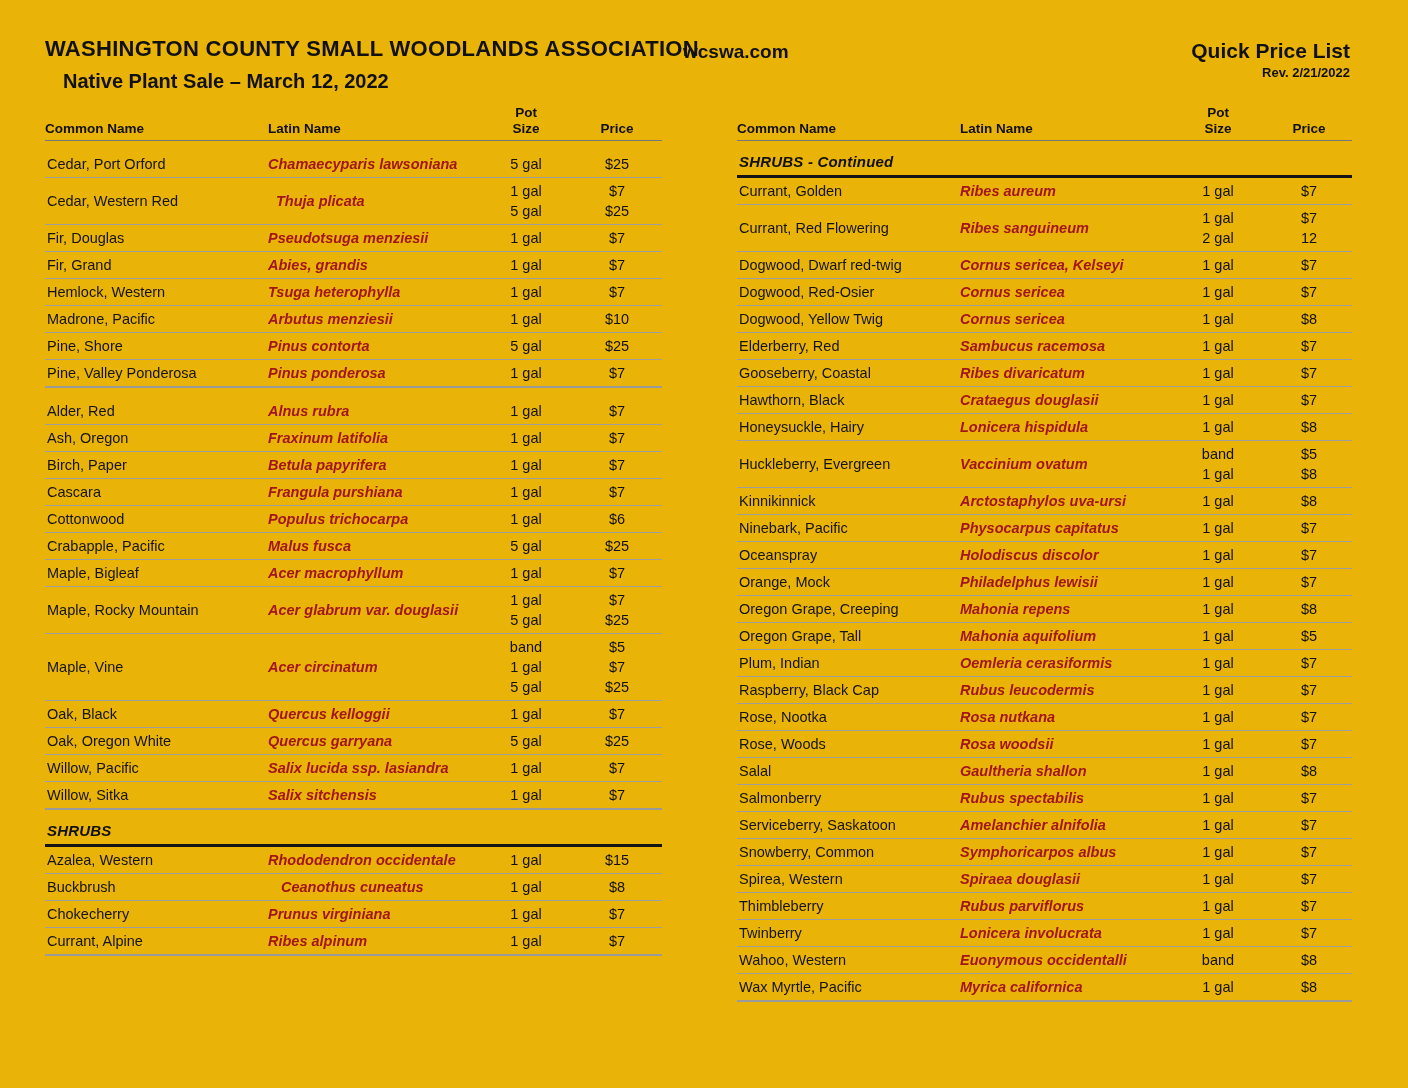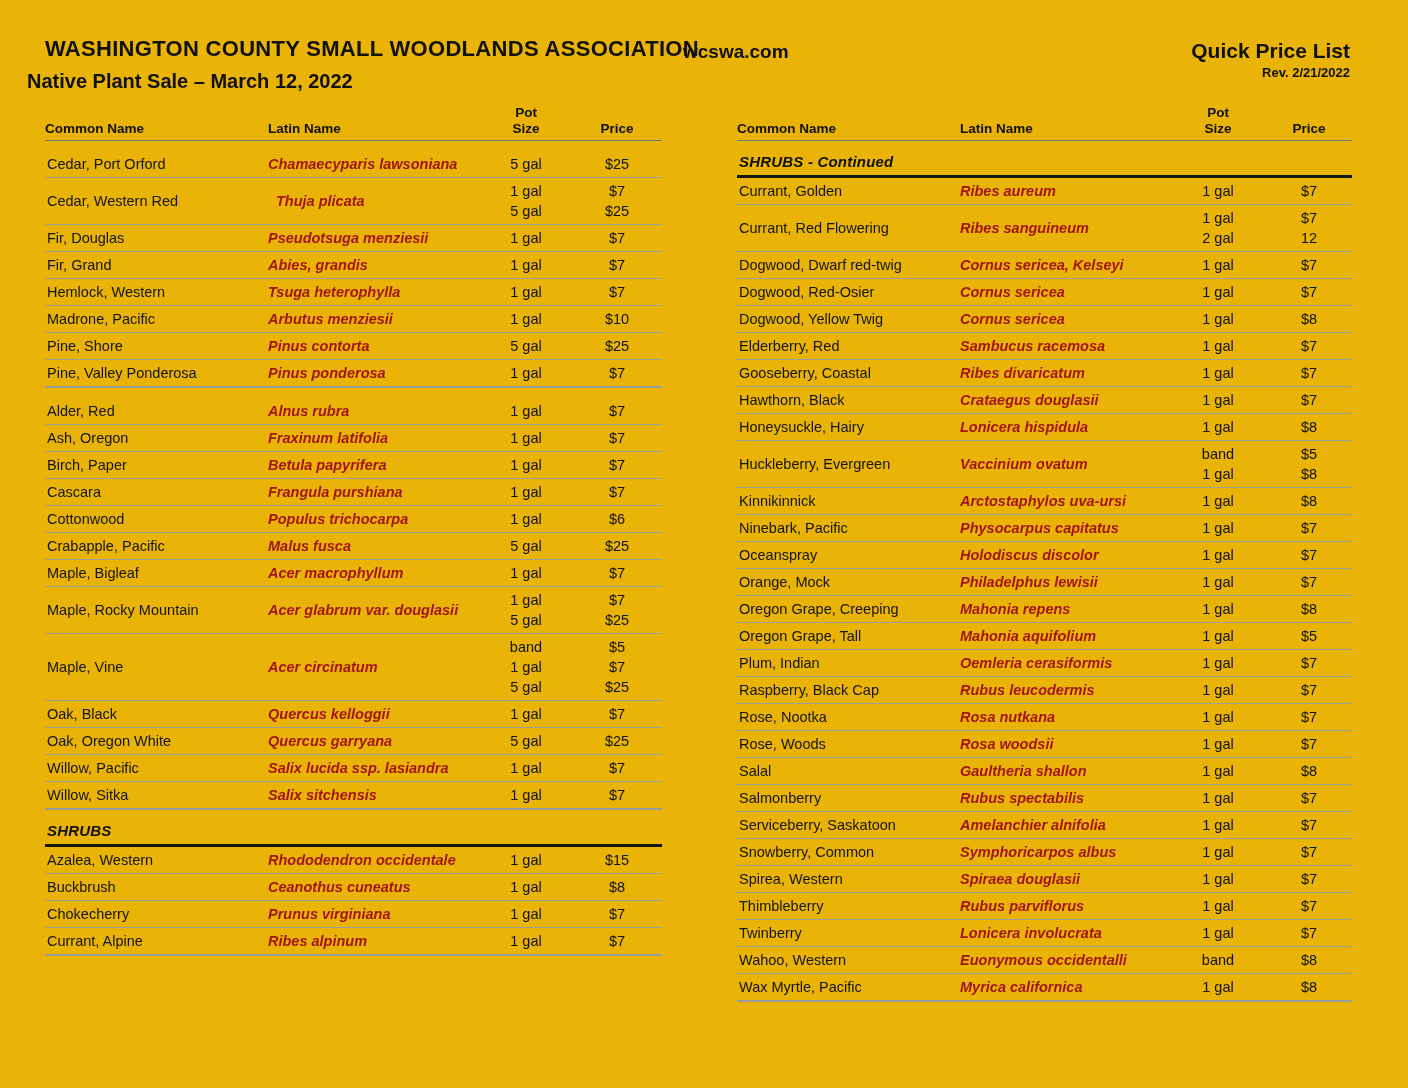--- a/index.html
+++ b/index.html
@@ -10,21 +10,21 @@
     font-family:"Liberation Sans", sans-serif;
     color:#111111;
     overflow:hidden;
   }
   .doc-title {
     position:absolute; left:45px; top:36px;
     font-size:22px; font-weight:600; letter-spacing:0.3px;
     white-space:nowrap;
   }
   .doc-subtitle {
-    position:absolute; left:27px; top:70px;
+    position:absolute; left:63px; top:70px;
     font-size:20px; font-weight:600;
     white-space:nowrap;
   }
   .website {
     position:absolute; left:683px; top:41px;
     font-size:19px; font-weight:700;
   }
   .doc-label {
     position:absolute; right:58px; top:39px;
     font-size:21px; font-weight:600; text-align:right;
@@ -320,21 +320,21 @@
             <div class="cell latin" style="color: rgb(162, 22, 26);">Rhododendron occidentale</div>
             <div class="cell size">
               <div>1 gal</div>
             </div>
             <div class="cell price">
               <div>$15</div>
             </div>
           </div>
           <div class="row">
             <div class="cell common">Buckbrush</div>
-            <div class="cell latin" style="color: rgb(162, 22, 26);">Ceanothus cuneatus</div>
+            <div class="cell latin" style="color: rgb(162, 22, 26); margin-left: 13px;">Ceanothus cuneatus</div>
             <div class="cell size">
               <div>1 gal</div>
             </div>
             <div class="cell price">
               <div>$8</div>
             </div>
           </div>
           <div class="row">
             <div class="cell common">Chokecherry</div>
             <div class="cell latin" style="color: rgb(162, 22, 26);">Prunus virginiana</div>

